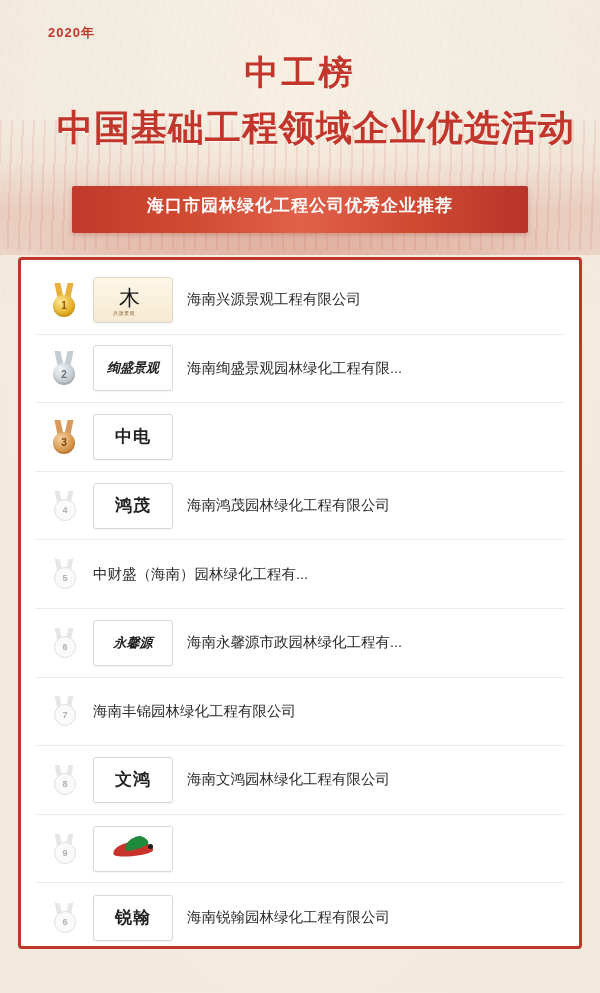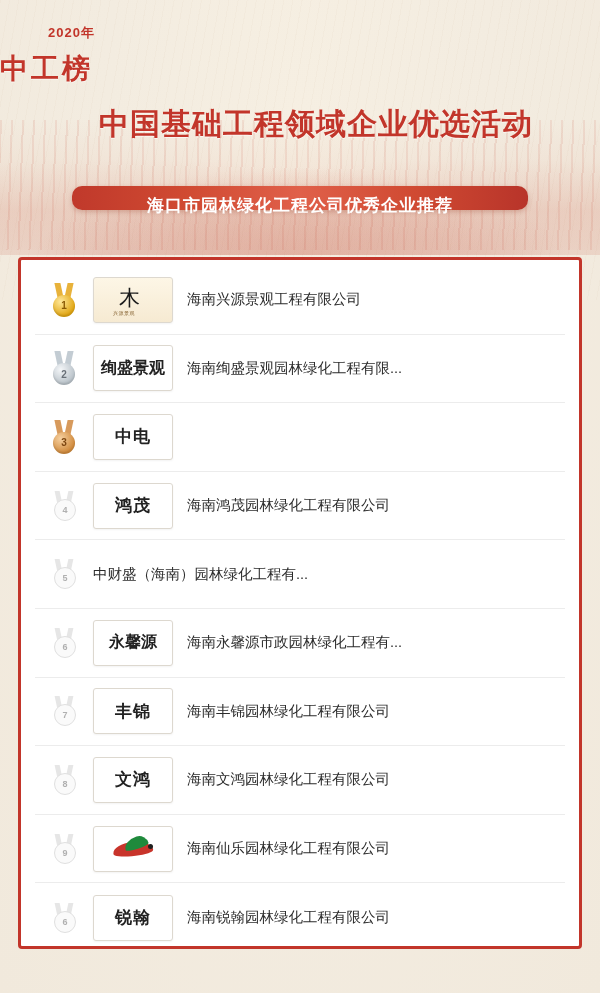--- a/index.html
+++ b/index.html
@@ -65,48 +65,48 @@
     font-size: 13px;
     font-weight: bold;
     color: #c2352a;
     letter-spacing: 1px;
   }
 
   .title-main {
     position: absolute;
     top: 50px;
     left: 0; right: 0;
-    text-align: left;
-    font-size: 28px;
+    text-align: center;
+    font-size: 34px;
     font-weight: bold;
     color: #c2352a;
     letter-spacing: 3px;
     text-shadow: 0 1px 0 rgba(255,255,255,.6);
   }
   .title-sub {
     position: absolute;
     top: 104px;
     left: 0; right: 0;
     text-align: center;
-    font-size: 30px;
+    font-size: 36px;
     font-weight: bold;
     color: #c2352a;
     letter-spacing: 1px;
     text-shadow: 0 1px 0 rgba(255,255,255,.6);
     padding-left: 32px;
   }
 
   .ribbon {
     position: absolute;
     top: 186px;
     left: 72px;
     width: 456px;
-    height: 24px;
+    height: 47px;
     background: linear-gradient(to right, #c0392b 0%, #d04a32 25%, #e0604a 50%, #d04a32 75%, #b8342a 100%);
-    border-radius: 10px;
+    border-radius: 2px;
     box-shadow: 0 2px 5px rgba(150,60,40,0.28);
   }
   .ribbon::before,
   .ribbon::after {
     content: "";
     position: absolute;
     top: 8px;
     width: 20px;
     height: 40px;
     background: linear-gradient(to bottom, #9e2a20, #7e1f17);
@@ -247,21 +247,21 @@
     box-shadow: 0 1px 2px rgba(0,0,0,.05);
   }
   .logo-text {
     font-family: "Liberation Serif", serif;
     font-size: 17px;
     font-weight: bold;
     color: #222;
     letter-spacing: 1px;
     white-space: nowrap;
   }
-  .logo.small .logo-text { font-size: 16px; letter-spacing: 0; }
+  .logo.small .logo-text { font-size: 13px; letter-spacing: 0; font-style: italic; }
   .logo.tan { background: linear-gradient(#fdf6e6, #f6ead2); }
 
   .logo-bird {
     width: 46px; height: 26px;
     position: relative;
   }
   .logo-bird .wing {
     position: absolute;
     left: 3px; top: 6px;
     width: 40px; height: 14px;
@@ -401,23 +401,20 @@
         </div>
         <div class="company">海南永馨源市政园林绿化工程有...</div>
       </div>
       <div class="row">
         <div class="rank">
           <div class="rank-plain">
             <div class="ribbons"></div>
             <div class="disc">7</div>
           </div>
         </div>
-        <div class="logo">
-          <span class="logo-text">丰锦</span>
-        </div>
         <div class="company">海南丰锦园林绿化工程有限公司</div>
       </div>
       <div class="row">
         <div class="rank">
           <div class="rank-plain">
             <div class="ribbons"></div>
             <div class="disc">8</div>
           </div>
         </div>
         <div class="logo">
@@ -432,21 +429,20 @@
             <div class="disc">9</div>
           </div>
         </div>
         <div class="logo">
           <div class="logo-bird">
             <div class="wing"></div>
             <div class="wing2"></div>
             <div class="dot"></div>
           </div>
         </div>
-        <div class="company">海南仙乐园林绿化工程有限公司</div>
       </div>
       <div class="row">
         <div class="rank">
           <div class="rank-plain">
             <div class="ribbons"></div>
             <div class="disc">6</div>
           </div>
         </div>
         <div class="logo">
           <span class="logo-text">锐翰</span>

